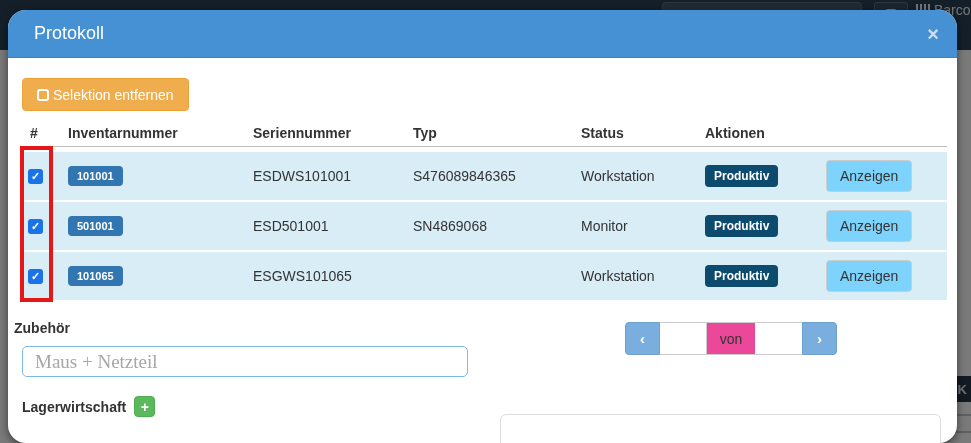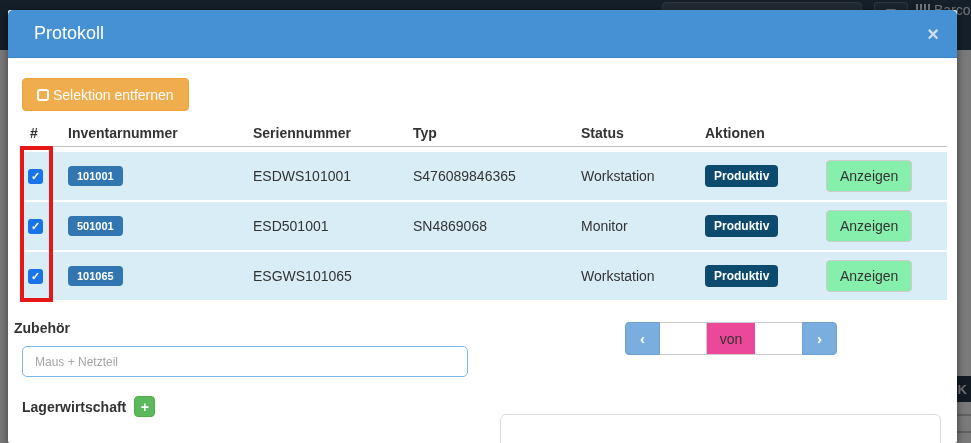--- a/index.html
+++ b/index.html
@@ -24,21 +24,21 @@
     background:repeating-linear-gradient(90deg,#eef3f7 0 2px,transparent 2px 4px); }
   .bg-fragment { position:absolute; left:948px; top:376px; width:23px; height:26px; background:#26384b;
     color:#e3e9ee; font-weight:bold; font-size:13px; display:flex; align-items:center; overflow:hidden; }
   .bg-line1 { position:absolute; left:948px; top:414px; width:23px; height:2px; background:#c9c9c9; }
   .bg-line2 { position:absolute; left:948px; top:431px; width:23px; height:2px; background:#c9c9c9; }
 
   .overlay { position:absolute; inset:0; background:rgba(0,0,0,0.52); }
 
   
   .modal { position:absolute; left:8px; top:10px; width:949px; height:433px; background:#fff;
-    border-radius:2px; box-shadow:0 3px 9px rgba(0,0,0,.5); overflow:hidden; }
+    border-radius:18px; box-shadow:0 3px 9px rgba(0,0,0,.5); overflow:hidden; }
   .modal-header { height:48px; background:#4691d3; border-bottom:1px solid #3f83c0;
     border-radius:5px 5px 0 0; display:flex; align-items:center; }
   .modal-title { color:#fff; font-size:18px; padding-left:26px; }
   .modal-close { margin-left:auto; margin-right:18px; color:#cfdfee; font-size:20px; font-weight:bold;
     background:none; border:none; cursor:pointer; line-height:1; }
   .modal-body { position:relative; height:385px; }
 
   .btn-warning { position:absolute; left:14px; top:20px; height:33px; background:#f0ad4e;
     border:1px solid #eea236; border-radius:4px; color:#fff; font-size:14px;
     display:inline-flex; align-items:center; gap:4px; padding:0 14px; cursor:pointer;
@@ -55,32 +55,32 @@
     display:grid; grid-template-columns:46px 185px 160px 168px 124px 108px 134px;
     align-items:center; font-size:14px; color:#333; }
   .trow.r0 { top:94px; } .trow.r1 { top:144px; } .trow.r2 { top:194px; }
   .cell-check { padding-left:6px; }
   .checkbox { width:15px; height:15px; background:#1a73e8; border-radius:3px; color:#fff;
     font-size:11px; font-weight:bold; display:flex; align-items:center; justify-content:center; cursor:pointer; }
   .badge-inv { display:inline-block; background:#3276b1; color:#fff; font-size:11px; font-weight:bold;
     padding:4px 9px; border-radius:4px; }
   .badge-status { display:inline-block; background:#0c4a6e; color:#fff; font-size:12px; font-weight:bold;
     padding:4px 9px; border-radius:4px; }
-  .btn-show { margin-left:13px; background:#86efac; border:1px solid #ccc; border-radius:4px;
+  .btn-show { margin-left:13px; background:#7dd3fc; border:1px solid #ccc; border-radius:4px;
     padding:7px 13px; font-size:14px; color:#333; cursor:pointer; font-family:"Liberation Sans", sans-serif; }
 
   
   .red-rect { position:absolute; left:20px; top:146px; width:33px; height:156px;
     border:4px solid #e51717; pointer-events:none; z-index:50; }
 
   
   .zubehoer-label { position:absolute; left:6px; top:262px; font-size:14px; font-weight:bold; color:#333; }
   .zubehoer-input { position:absolute; left:14px; top:288px; width:446px; height:31px;
-    border:1px solid #7db9e8; border-radius:5px; padding:0 12px; font-size:12px; color:#333;
-    font-family:Liberation Sans, sans-serif; outline:none; }
+    border:1px solid #7db9e8; border-radius:5px; padding:0 12px; font-size:19px; color:#333;
+    font-family:Liberation Serif, serif; outline:none; }
   .zubehoer-input::placeholder { color:#a6a6a6; }
   .lager-row { position:absolute; left:14px; top:338px; display:flex; align-items:center; gap:8px; }
   .lager-label { font-size:14px; font-weight:bold; color:#333; }
   .btn-add { width:21px; height:21px; background:#5cb85c; border:1px solid #4cae4c; border-radius:4px;
     color:#fff; font-size:14px; font-weight:bold; display:flex; align-items:center; justify-content:center; cursor:pointer; }
 
   
   .pagination { position:absolute; left:617px; top:264px; height:33px; display:flex; }
   .pg-btn { width:35px; height:33px; background:#7aaede; border:1px solid #6f9fcc; color:#fff;
     font-size:15px; font-weight:bold; display:flex; align-items:center; justify-content:center; cursor:pointer; }

